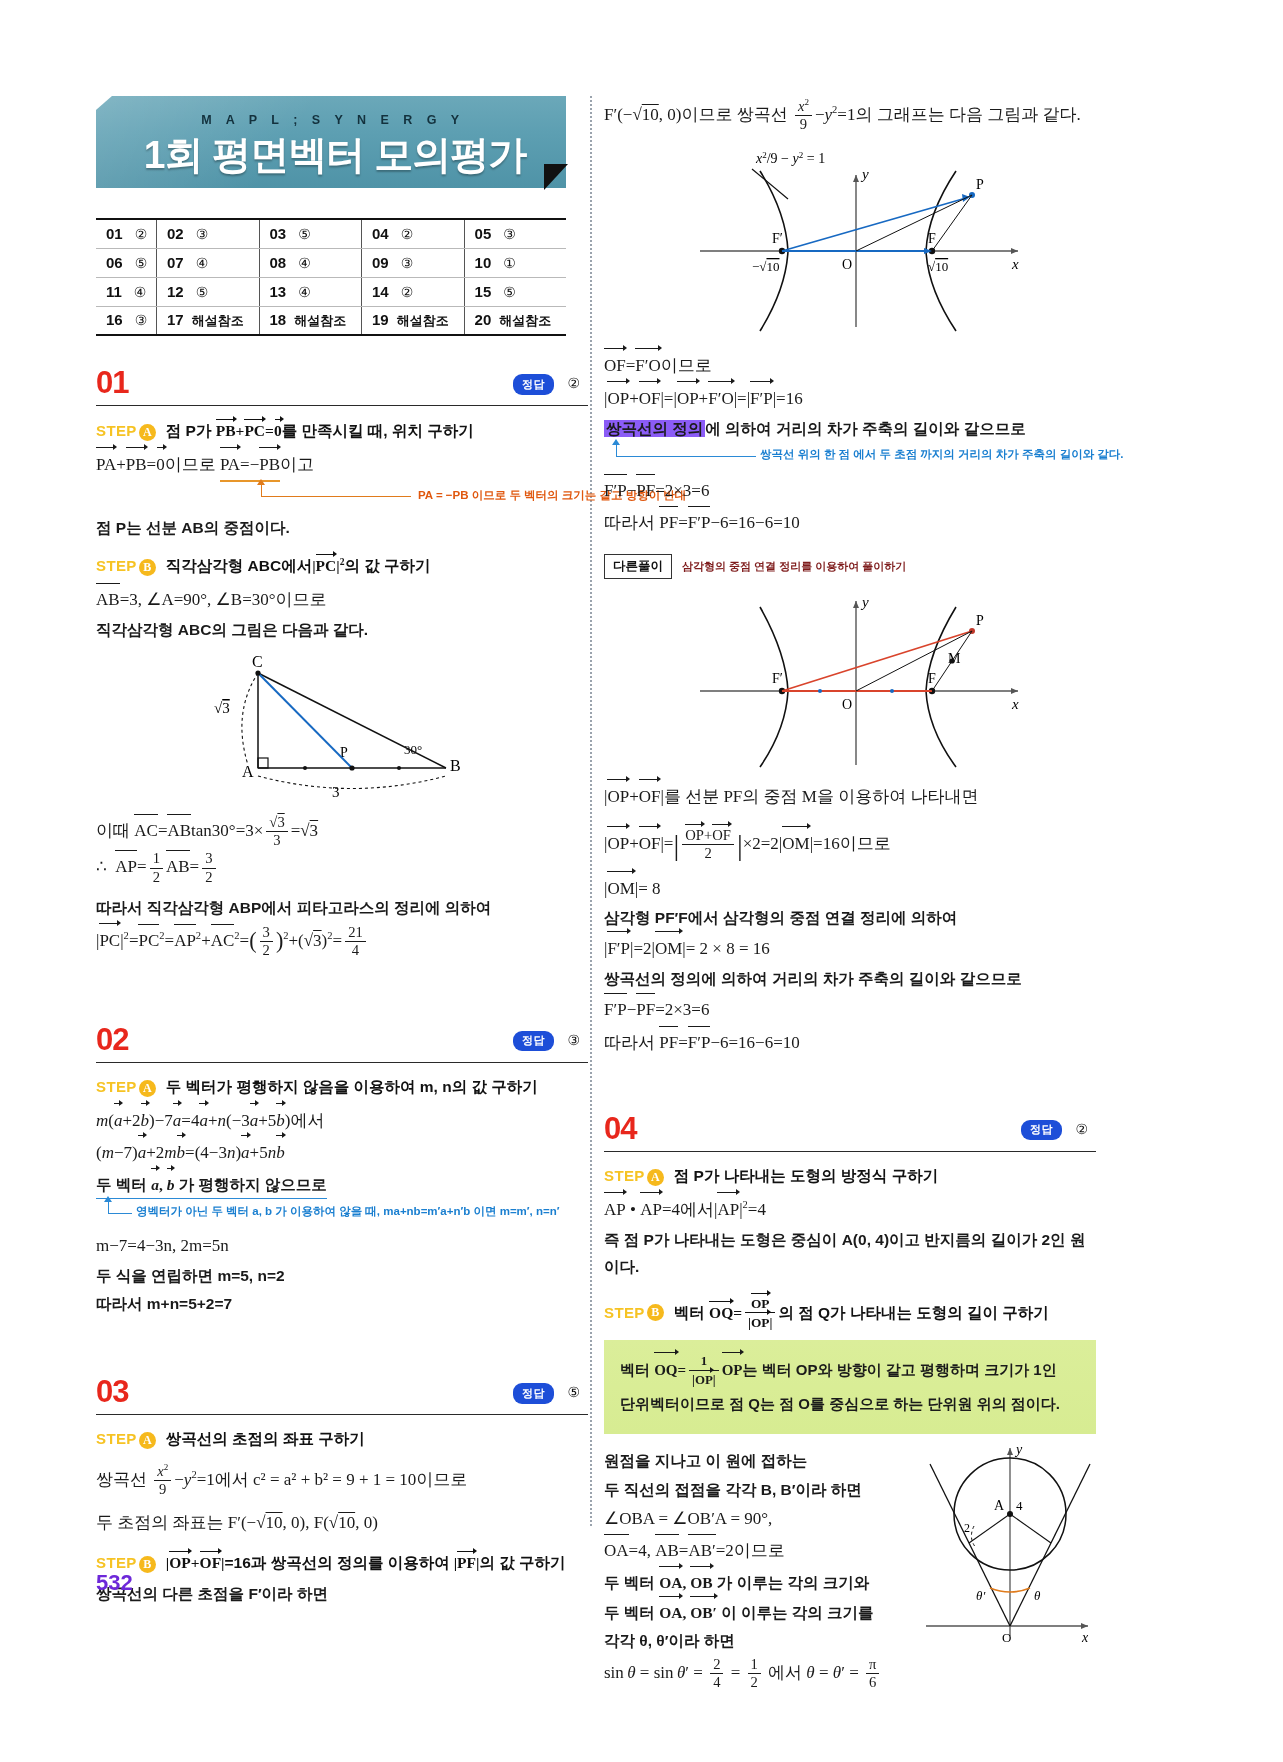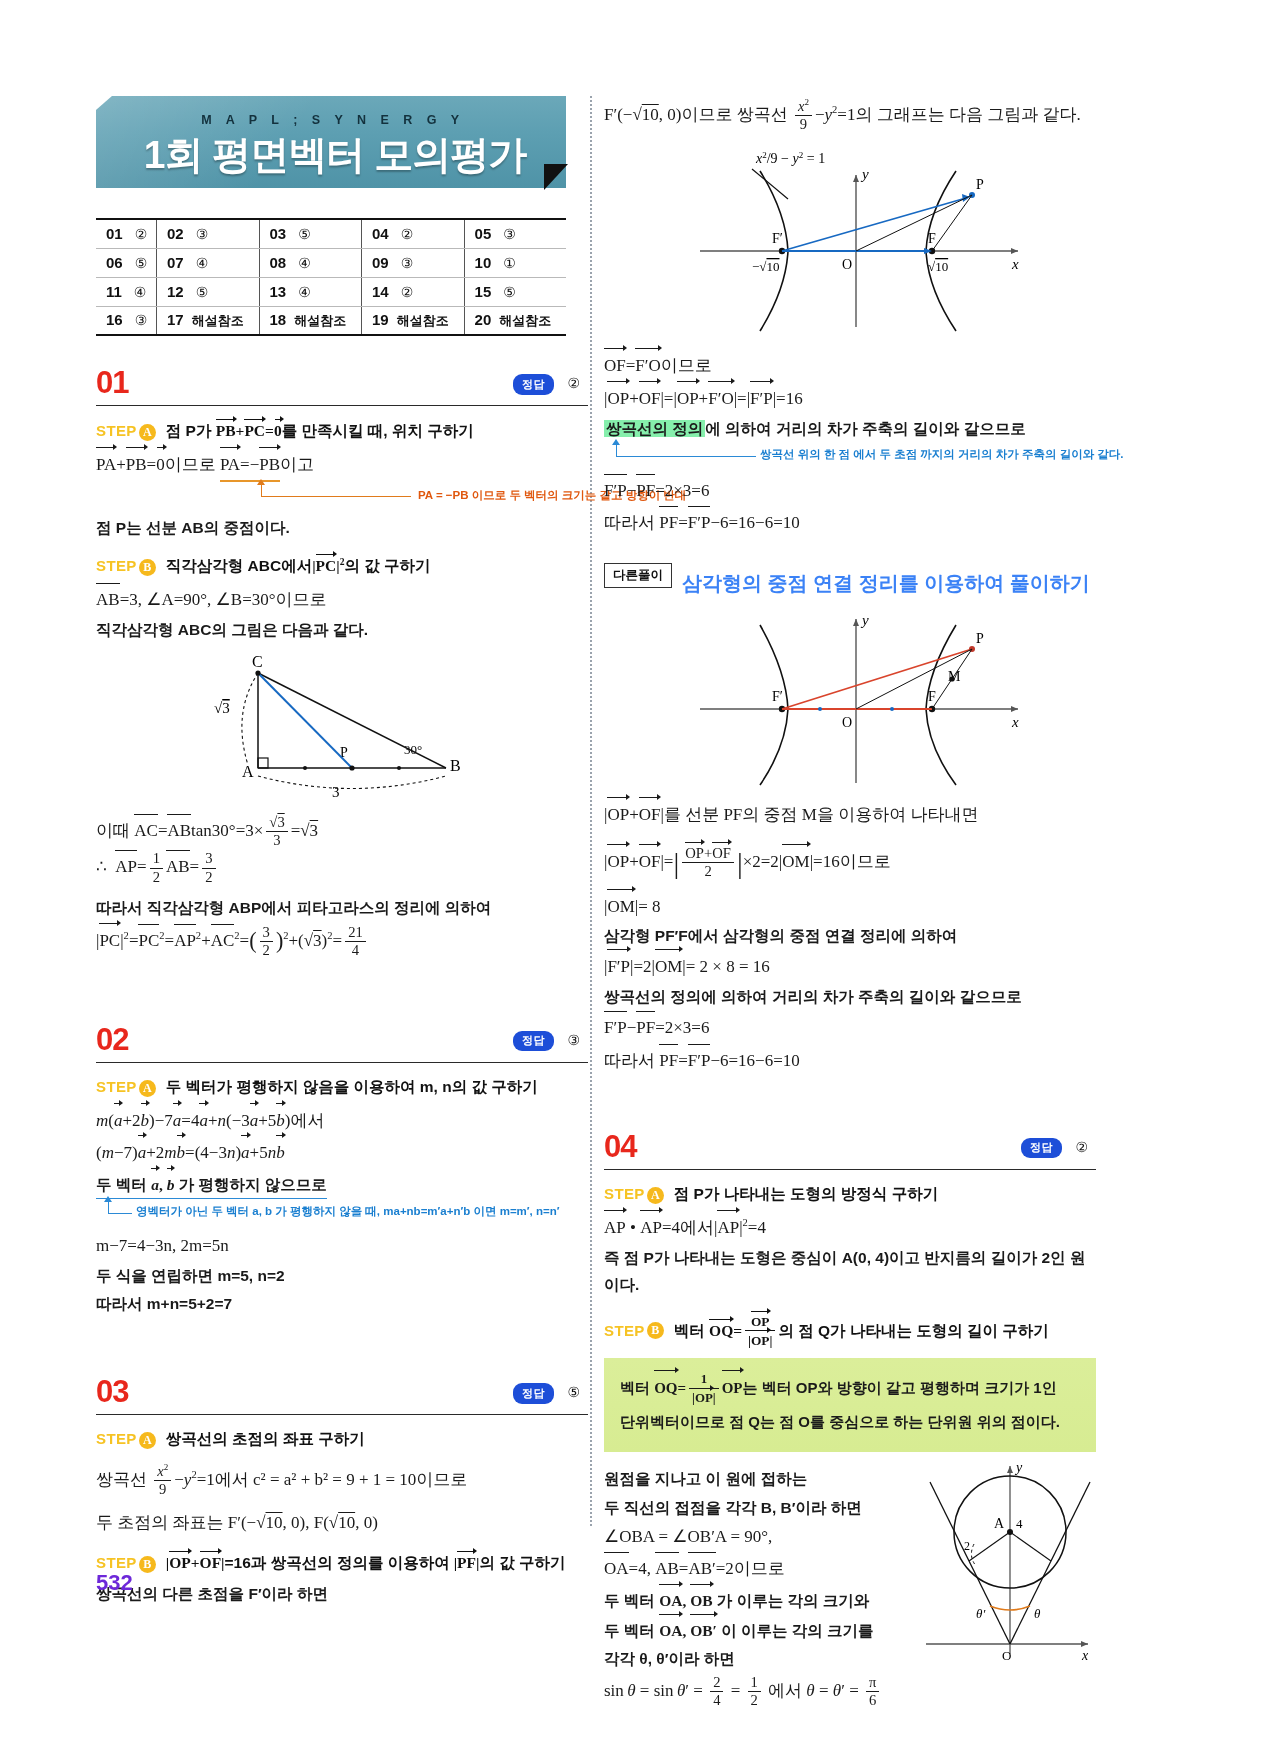--- a/index.html
+++ b/index.html
@@ -179,34 +179,34 @@
   .anno-blue .arrow {
     position:absolute; left:-4px; top:-5px; width:0; height:0;
     border-bottom:6px solid #2b8ad6;
     border-left:4px solid transparent; border-right:4px solid transparent;
   }
   .anno-blue .txt {
     position:absolute; left:132px; top:3px;
     font-family:"Liberation Sans", sans-serif;
     font-size:11.5px; font-weight:700; color:#1a7fd0; white-space:nowrap;
   }
-  .hl-orange { background:#86efac; padding:0 2px; }
+  .hl-orange { background:#8b5cf6; padding:0 2px; }
   .hl-blue-ul { border-bottom:1.8px solid #2b8ad6; display:inline-block; }
 
   
   .alt-tag {
     display:inline-block; border:1.6px solid #333;
     font-family:"Liberation Sans", sans-serif;
     font-weight:800; font-size:12.5px; color:#111;
     padding:3px 8px; margin-right:10px; vertical-align:2px;
   }
   .alt-row { margin:16px 0 6px; display:flex; align-items:center; }
   .alt-title {
     font-family:"Liberation Sans", sans-serif;
-    font-weight:800; font-size:20px; color:#3b82f6;margin-top:16px;
+    font-weight:800; font-size:11px; color:#7f1d1d;
   }
 
   
   .green-box {
     background:linear-gradient(180deg,#dbee9a 0%,#d7ec92 100%);
     padding:12px 16px 14px; margin:10px 0 12px;
   }
   .green-box .ln { font-family:"Liberation Sans", sans-serif; font-size:15px; font-weight:600; line-height:2.05; }
 
   
@@ -357,21 +357,21 @@
       </div>
       <div class="ln mt">
         (<i class="v">m</i>−7)<span class="vec"><i class="v">a</i></span>+2<i class="v">m</i><span class="vec"><i class="v">b</i></span>=(4−3<i class="v">n</i>)<span class="vec"><i class="v">a</i></span>+5<i class="v">n</i><span class="vec"><i class="v">b</i></span>
       </div>
       <div class="ln k">
         <span class="hl-blue-ul">두 벡터 <span class="mt"><span class="vec"><i class="v">a</i></span>, <span class="vec"><i class="v">b</i></span></span> 가 평행하지 않으므로</span>
       </div>
       <div class="anno-blue">
         <div class="hook" style="left:12px; width:24px;"></div>
         <div class="arrow" style="left:8px;"></div>
-        <div class="txt" style="left:40px;">영벡터가 아닌 두 벡터 a, b 가 평행하지 않을 때, ma+nb=m′a+n′b 이면 m=m′, n=n′</div>
+        <div class="txt" style="left:40px;">영벡터가 아닌 두 벡터 a, b 가 이용하여 않을 때, ma+nb=m′a+n′b 이면 m=m′, n=n′</div>
       </div>
       <div class="ln mt">m−7=4−3n, 2m=5n</div>
       <div class="ln k">두 식을 연립하면 m=5, n=2</div>
       <div class="ln k">따라서 m+n=5+2=7</div>
     </div>
 
     <div class="prob" style="margin-top:58px;">
       <div class="prob-head">
         <span class="prob-num">03</span>
         <span class="ans-pill">정답</span>

